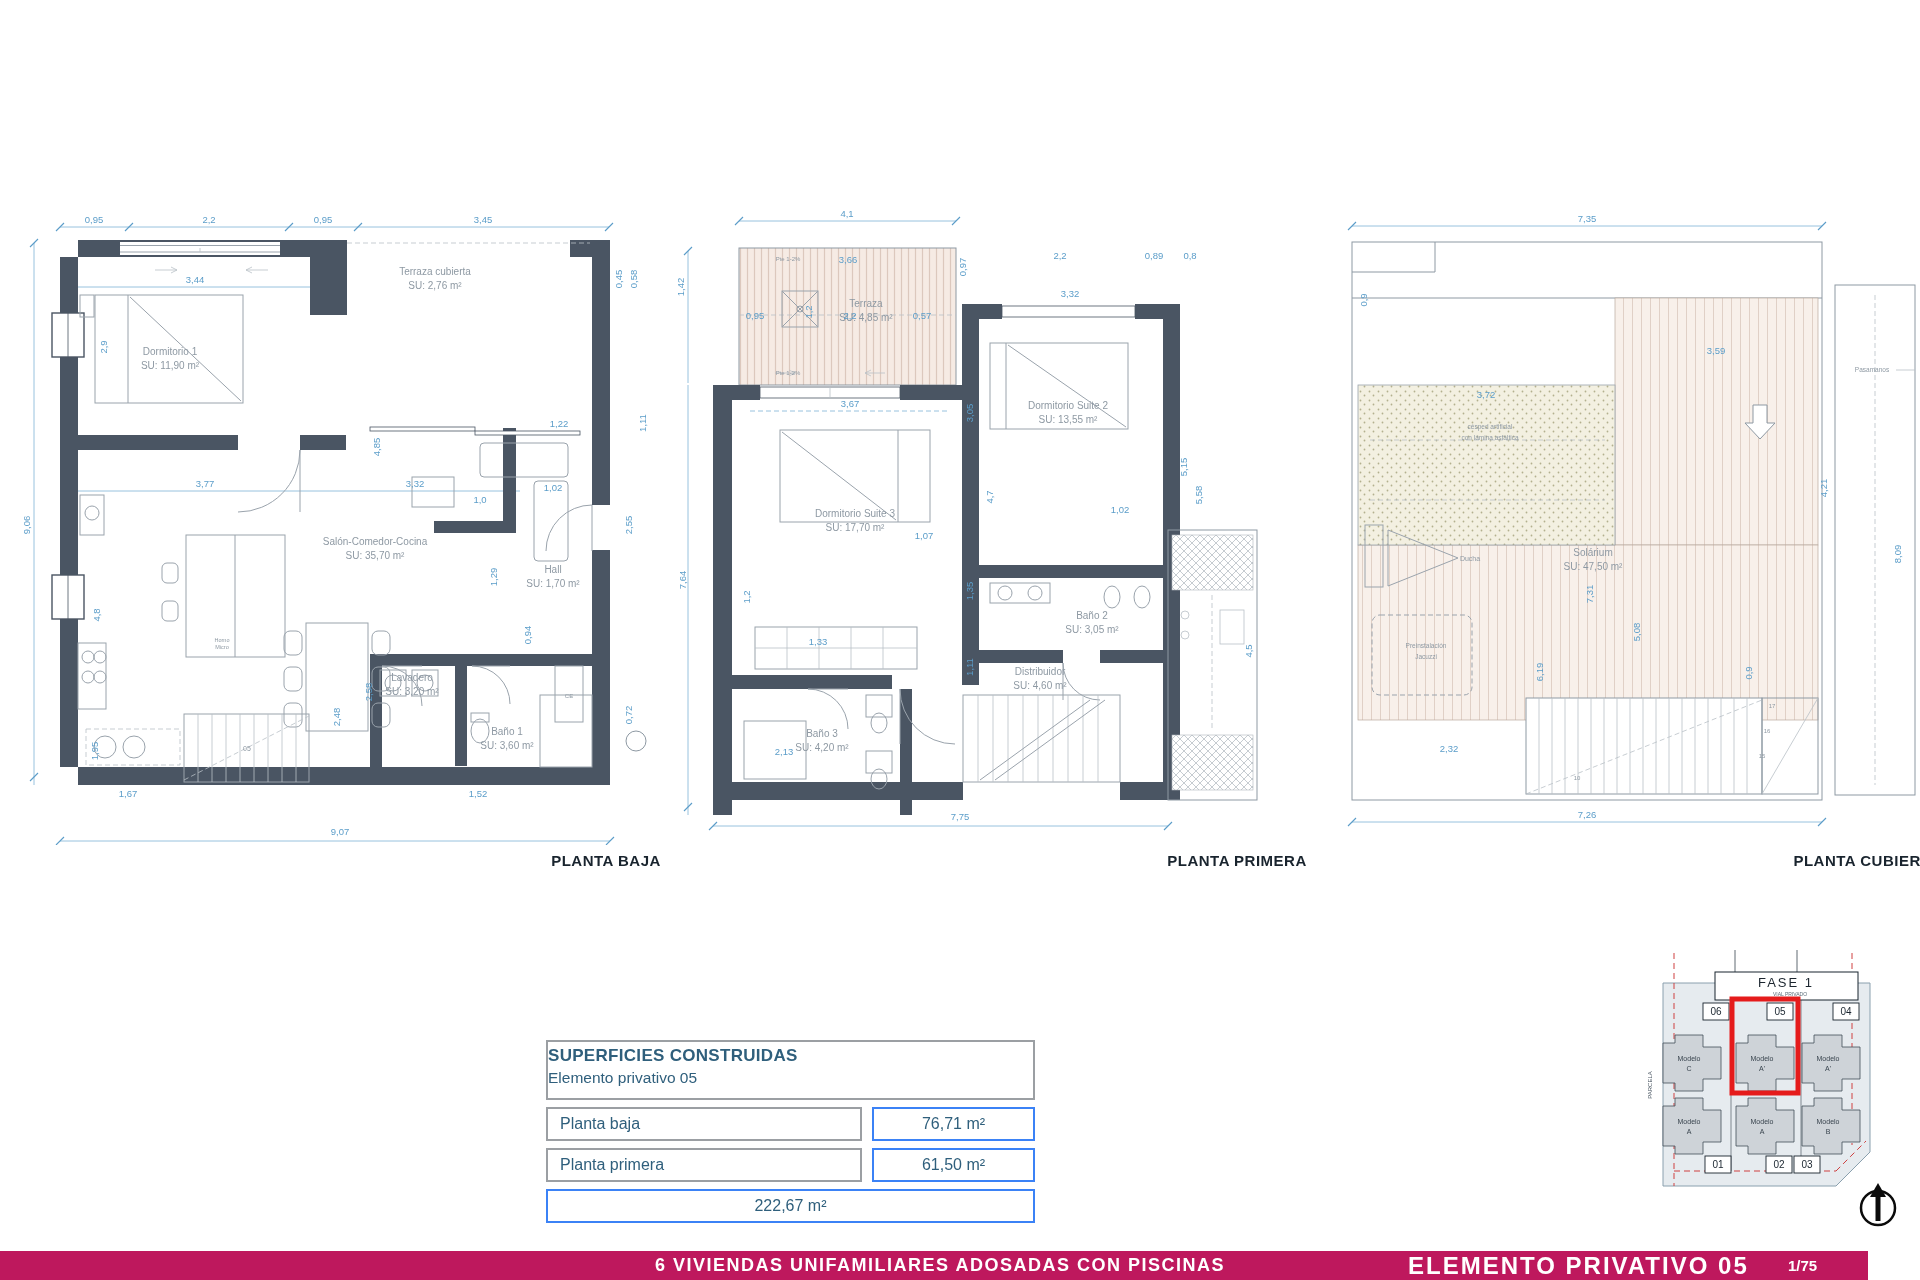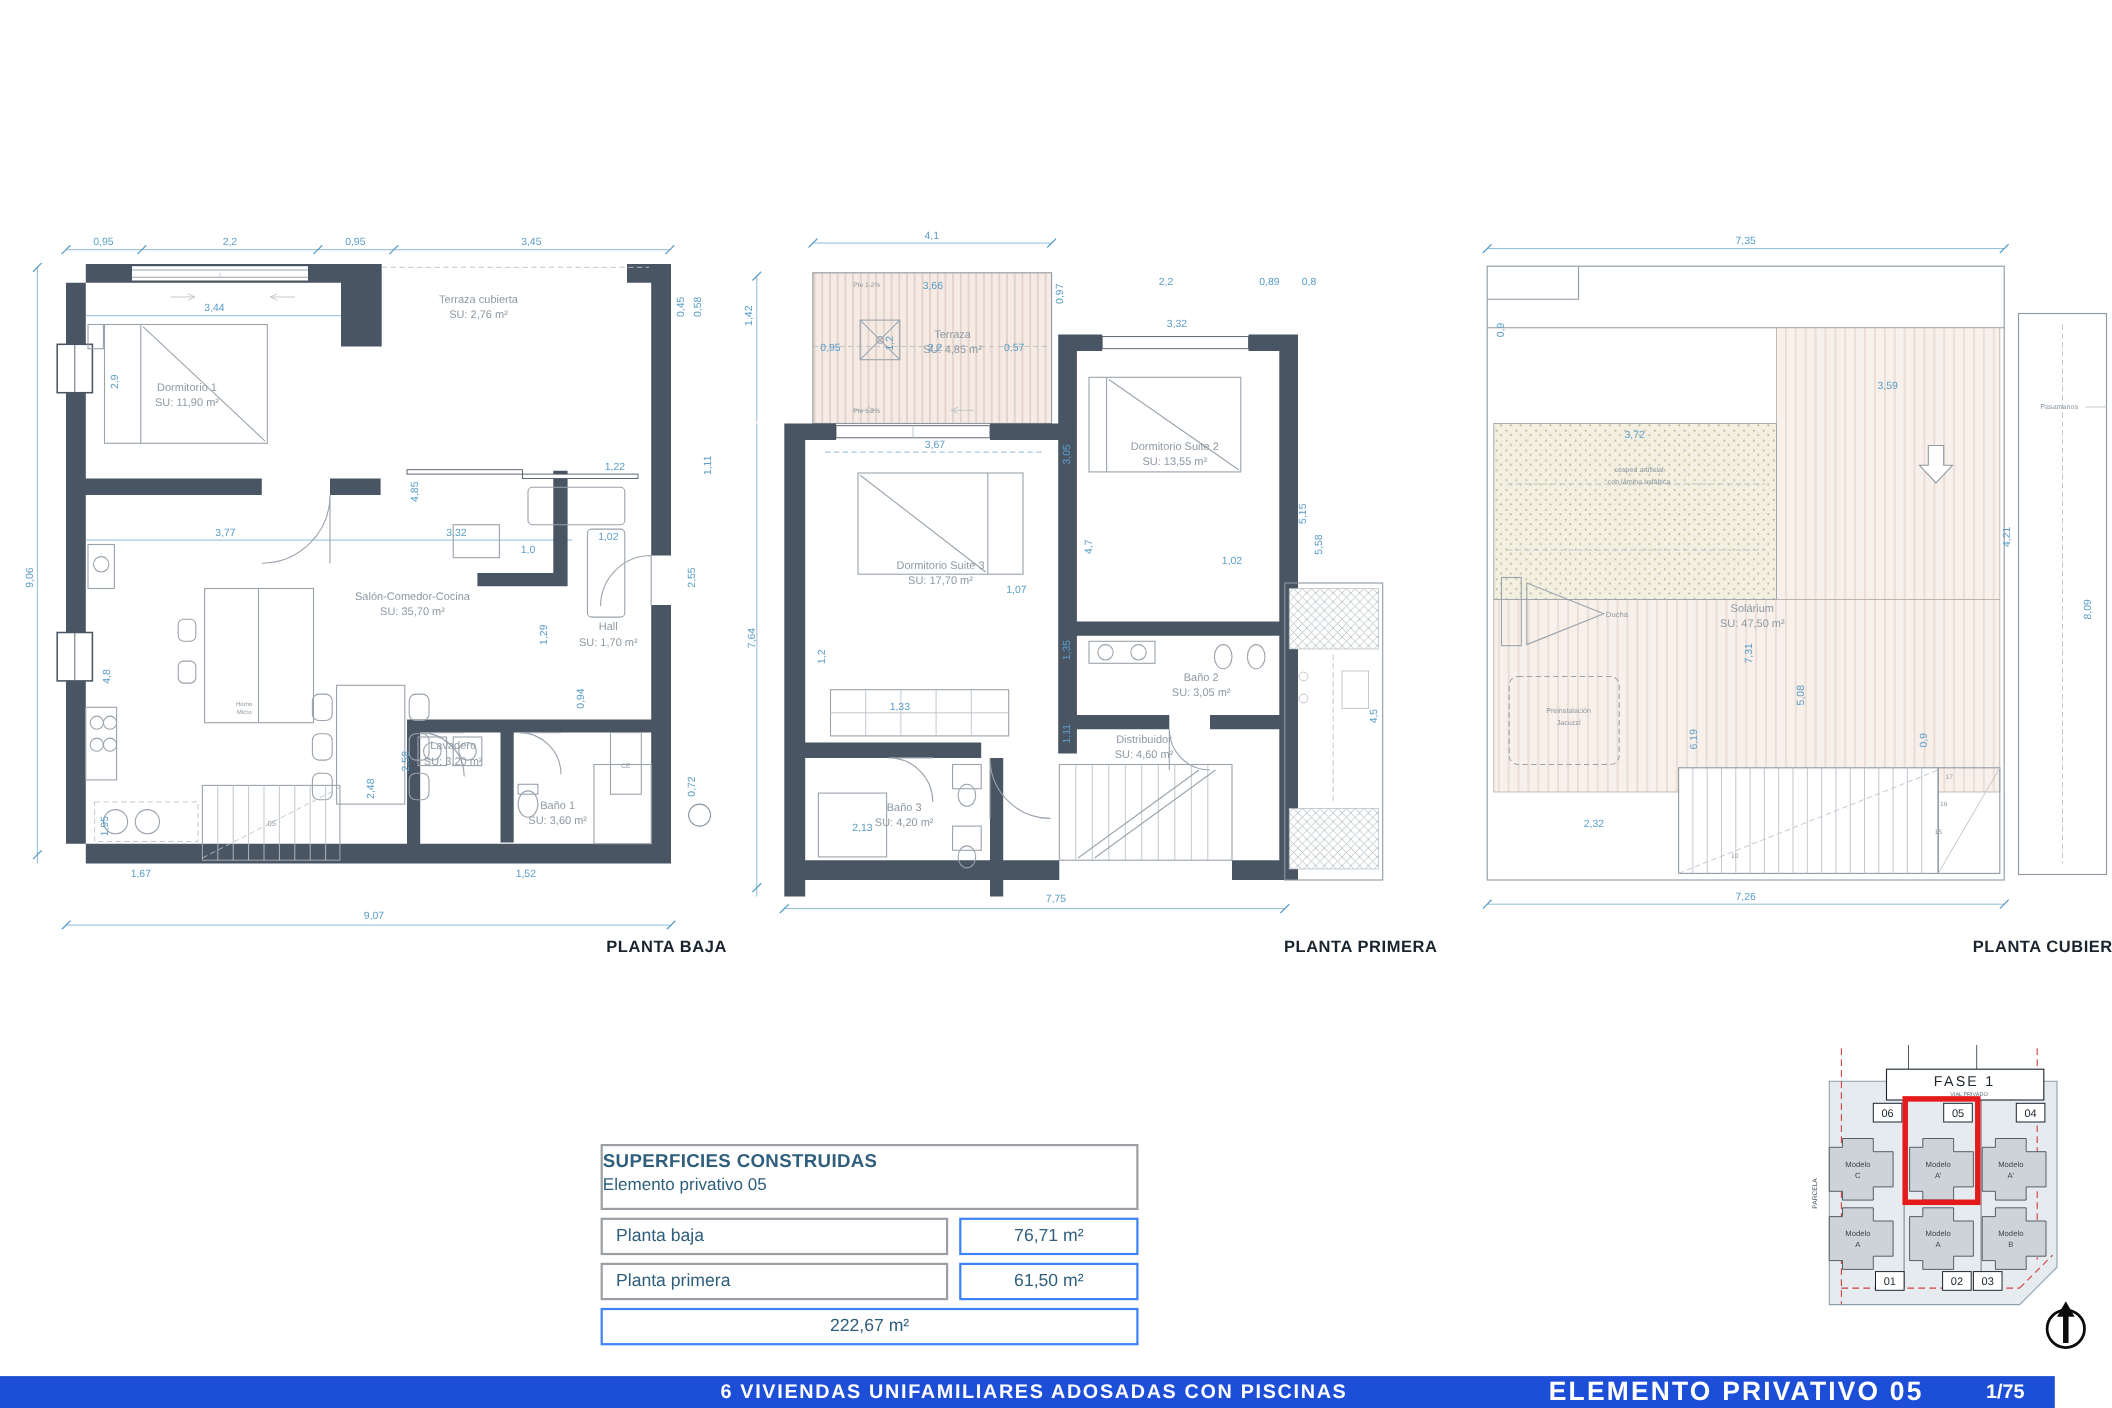--- a/index.html
+++ b/index.html
@@ -27,25 +27,25 @@
   .cell-l{border:2px solid #9b9fa3;width:300px;display:flex;align-items:center;
           padding-left:12px;font-size:16px}
   .cell-v{border:2px solid #3b82f6;flex:1;display:flex;align-items:center;
           justify-content:center;font-size:16px}
   .site-key{position:absolute;left:1640px;top:875px}
   .sk-fase{font-size:13px;letter-spacing:2px;fill:#1c262f}
   .sk-sub{font-size:5px;fill:#5a6a76;text-anchor:middle}
   .sk-plot{font-size:10px;fill:#19242e;text-anchor:middle}
   .sk-model{font-size:7px;fill:#39444e;text-anchor:middle}
   .sk-parcela{font-size:6px;fill:#4d5965;text-anchor:middle}
-  .footer{position:absolute;left:0;top:1251px;width:1868px;height:29px;background:#1d4ed8}
+  .footer{position:absolute;left:0;top:1251px;width:1868px;height:29px;background:#be185d}
   .footer span{position:absolute;line-height:29px;color:#fff;font-weight:bold;white-space:nowrap}
   .f-project{left:540px;width:800px;text-align:center;font-size:18px;letter-spacing:1.5px}
   .f-sheet{left:1408px;font-size:24px;letter-spacing:2px}
-  .f-page{left:1788px;width:70px;text-align:center;font-size:18px;color:#e8ecef}
+  .f-page{left:1788px;width:70px;font-size:15px;color:#e8ecef}
 </style>
 </head>
 <body>
 
 <svg class="plan" style="left:10px;top:195px" width="660" height="650" viewBox="0 0 660 650">
   <defs>
     <pattern id="stripesV" width="7" height="7" patternUnits="userSpaceOnUse">
       <rect width="7" height="7" fill="#f6ebe4"></rect>
         <line x1="3.5" y1="0" x2="3.5" y2="7" stroke="#dcc8bd" stroke-width="1.2"></line>
     </pattern>

